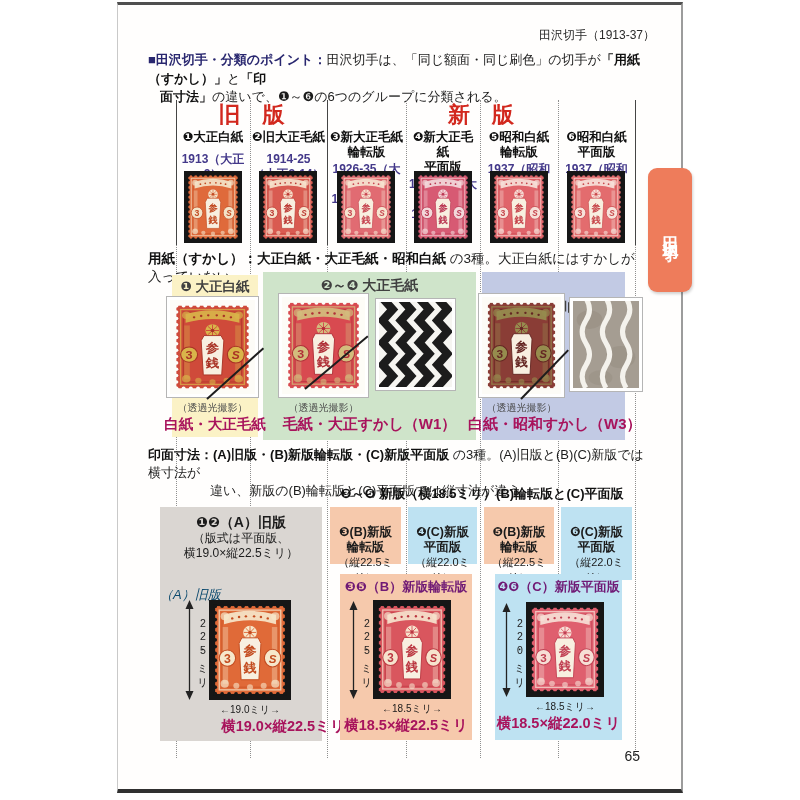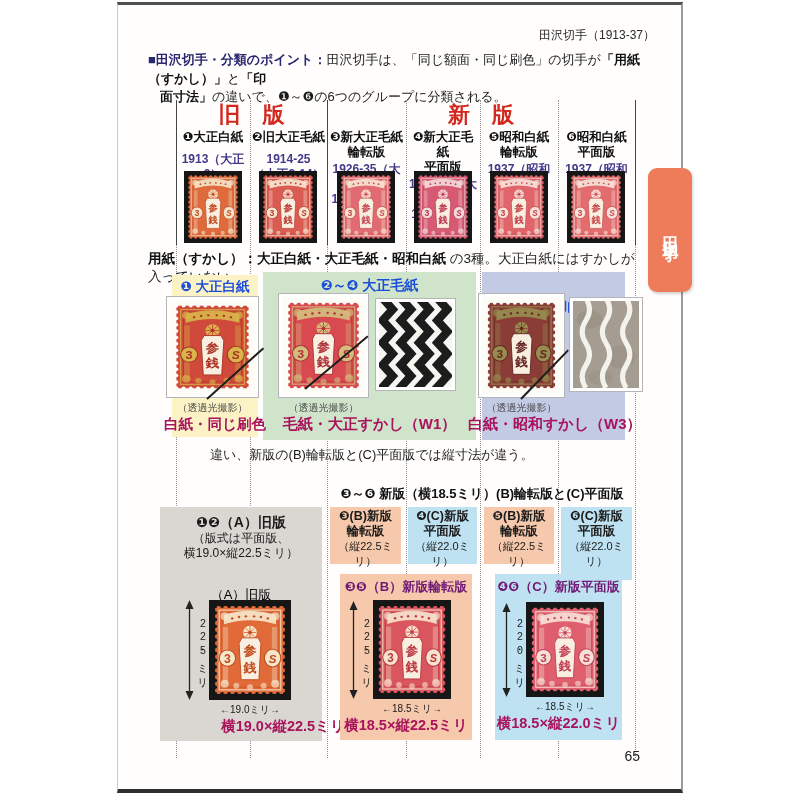--- a/index.html
+++ b/index.html
@@ -26,39 +26,39 @@
   .grp{top:100px;text-align:center;font-size:22px;font-weight:700;color:#d2281e;}
   .colhead{top:130px;text-align:center;font-weight:700;font-size:12.5px;line-height:15px;color:#101010;}
   .coldate{color:#44398a;font-size:12px;line-height:15px;font-weight:700;}
   .mt6{margin-top:7px;} .mt2{margin-top:2px;}
   
   .stampbox{position:absolute;} .stampbox svg{display:block;width:100%;height:100%;}
   
   .seclead{left:148px;top:250px;width:500px;font-size:13.5px;color:#222;}
   .seclead b{color:#101010;}
   .panel{box-sizing:border-box;}
-  .ptitle{top:3px;left:0;width:100%;text-align:center;font-weight:700;font-size:13.5px;color:#1d4ed8;}
+  .ptitle{top:3px;left:0;width:100%;text-align:center;font-weight:700;font-size:13.5px;color:#404040;}
   .photo{background:#ffffff;border:1px solid #b5b5b5;padding:3px;box-sizing:border-box;}
   .photo .fill{width:100%;height:100%;}
   .caption{font-size:10px;color:#4a4a4a;text-align:center;}
   .wmlabel{font-weight:700;font-size:14.5px;color:#a8135c;text-align:center;white-space:nowrap;}
   .diag{position:absolute;height:2px;background:#1d1d1d;transform-origin:left center;}
   
   .sizelead{left:148px;top:446px;width:505px;font-size:13px;line-height:18px;}
   .sizelead b{color:#101010;}
   .sizelead .l2{padding-left:62px;}
   .newhdr{left:327px;top:485px;width:310px;text-align:center;font-weight:700;font-size:13px;color:#101010;white-space:nowrap;}
   .bigbox{box-sizing:border-box;padding-left:40px;}
   .bb-title{top:4px;left:0;width:100%;text-align:center;font-weight:700;font-size:13px;color:#701a75;white-space:nowrap;}
-  .smallbox{box-sizing:border-box;text-align:center;padding-top:2px;font-size:12.5px;line-height:15px;}
+  .smallbox{box-sizing:border-box;text-align:center;padding-top:18px;font-size:12.5px;line-height:15px;}
   .smallbox .b{font-weight:700;} .smallbox .s{font-size:11px;}
   .grayhead{text-align:center;} 
   .grayhead .h1{font-weight:700;font-size:14px;line-height:17px;}
   .grayhead .h2{font-size:12px;line-height:15px;}
-  .boxsub{text-align:center;font-size:13px;color:#000000;}
+  .boxsub{font-size:13px;color:#0c4a6e;font-style:italic;}
   .vmeasure{display:flex;align-items:center;}
   .vtext{writing-mode:vertical-rl;text-orientation:upright;font-size:10.5px;letter-spacing:1px;color:#222;margin-left:1px;}
   .harrow{text-align:center;font-size:10px;color:#1a1a1a;white-space:nowrap;}
   .dimlabel{text-align:center;font-weight:700;font-size:14.5px;color:#a8135c;white-space:nowrap;}
   
   .tab{left:648px;top:168px;width:44px;height:124px;background:#ee7c5b;border-radius:9px;
     box-shadow:1px 2px 3px rgba(0,0,0,.18);display:flex;align-items:center;justify-content:center;}
   .tab span{writing-mode:vertical-rl;text-orientation:upright;color:#ffffff;font-weight:700;font-size:16px;letter-spacing:3px;}
   .pagenum{left:585px;top:748px;width:55px;text-align:right;font-size:14px;color:#222;}
 </style>
@@ -980,25 +980,26 @@
   </svg>
 </div>
 
 <div class="diag" style="left:207px;top:398px;width:76px;transform:rotate(-42deg);"></div>
 <div class="diag" style="left:305px;top:388px;width:82px;transform:rotate(-40deg);"></div>
 <div class="diag" style="left:521px;top:398px;width:68px;transform:rotate(-46deg);"></div>
 
 <div class="abs caption" style="left:166px;top:401px;width:93px;">（透過光撮影）</div>
 <div class="abs caption" style="left:278px;top:401px;width:91px;">（透過光撮影）</div>
 <div class="abs caption" style="left:478px;top:401px;width:87px;">（透過光撮影）</div>
-<div class="abs wmlabel" style="left:155px;top:415px;width:120px;">白紙・同じ刷色</div>
+<div class="abs wmlabel" style="left:155px;top:415px;width:120px;">白紙・大正毛紙</div>
 <div class="abs wmlabel" style="left:263px;top:415px;width:213px;font-size:15px;">毛紙・大正すかし（W1）</div>
 <div class="abs wmlabel" style="left:468px;top:415px;width:172px;font-size:15px;">白紙・昭和すかし（W3）</div>
 
 <div class="abs sizelead">
+  <div><b>印面寸法：(A)旧版・(B)新版輪転版・(C)新版平面版</b><span> の3種。(A)旧版と(B)(C)新版では横寸法が</span></div>
   <div class="l2"><span>違い、新版の(B)輪転版と(C)平面版では縦寸法が違う。</span></div>
 </div>
 
 <div class="abs newhdr">❸～❻ 新版（横18.5ミリ）(B)輪転版と(C)平面版</div>
 
 <div class="abs bigbox" style="left:160px;top:507px;width:162px;height:234px;background:#dad6d2;">
   <div class="abs grayhead" style="left:0;top:7px;width:100%;">
     <div class="h1">❶❷（A）旧版</div>
     <div class="h2">（版式は平面版、</div>
     <div class="h2">横19.0×縦22.5ミリ）</div>

